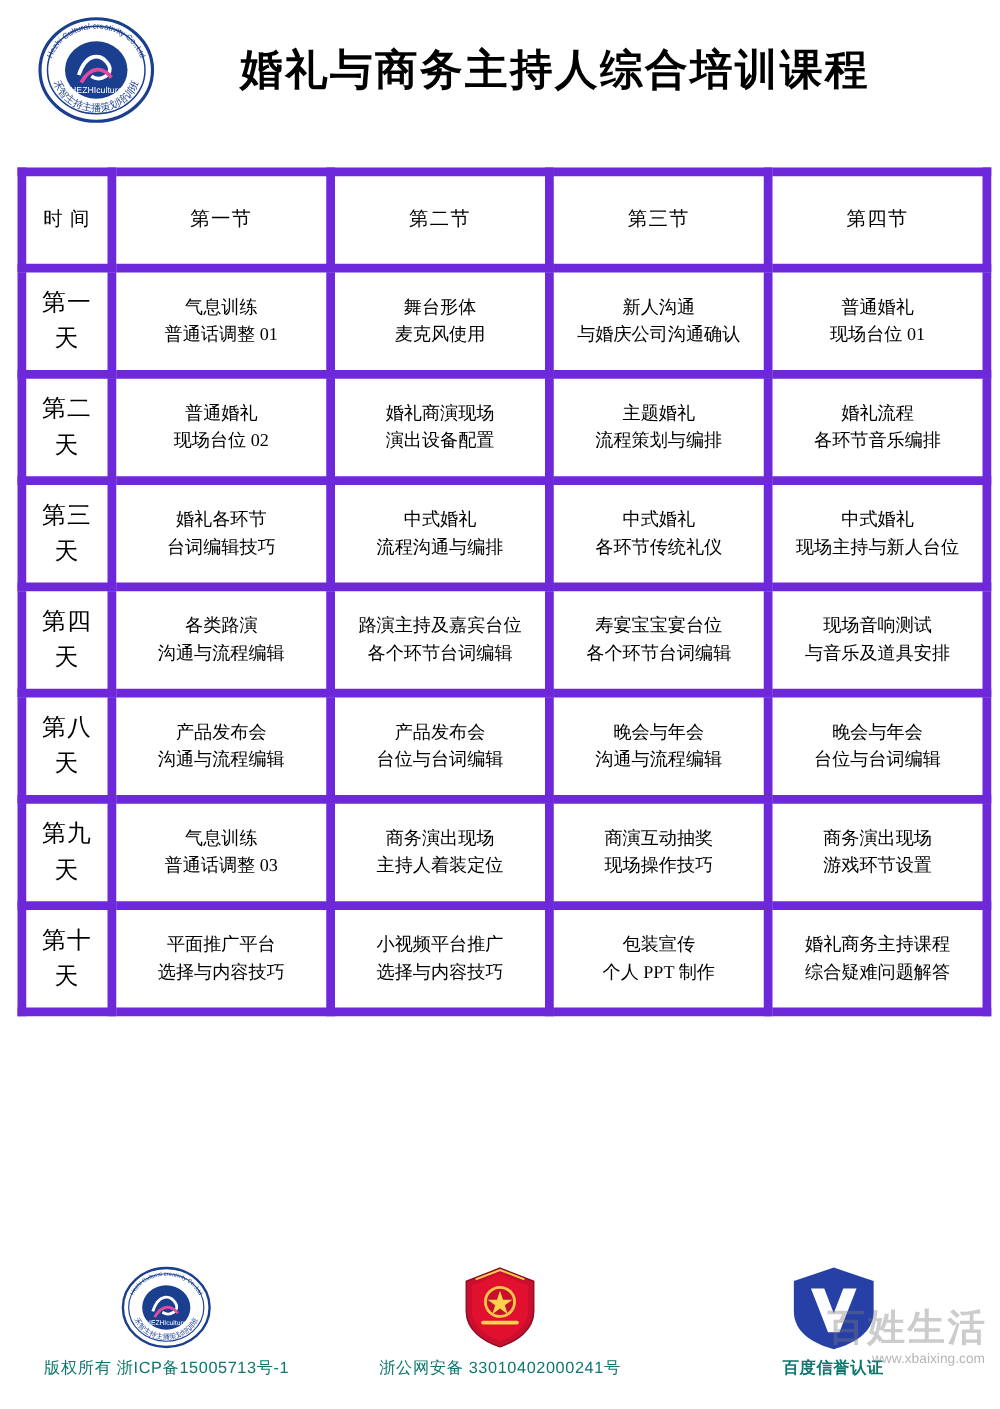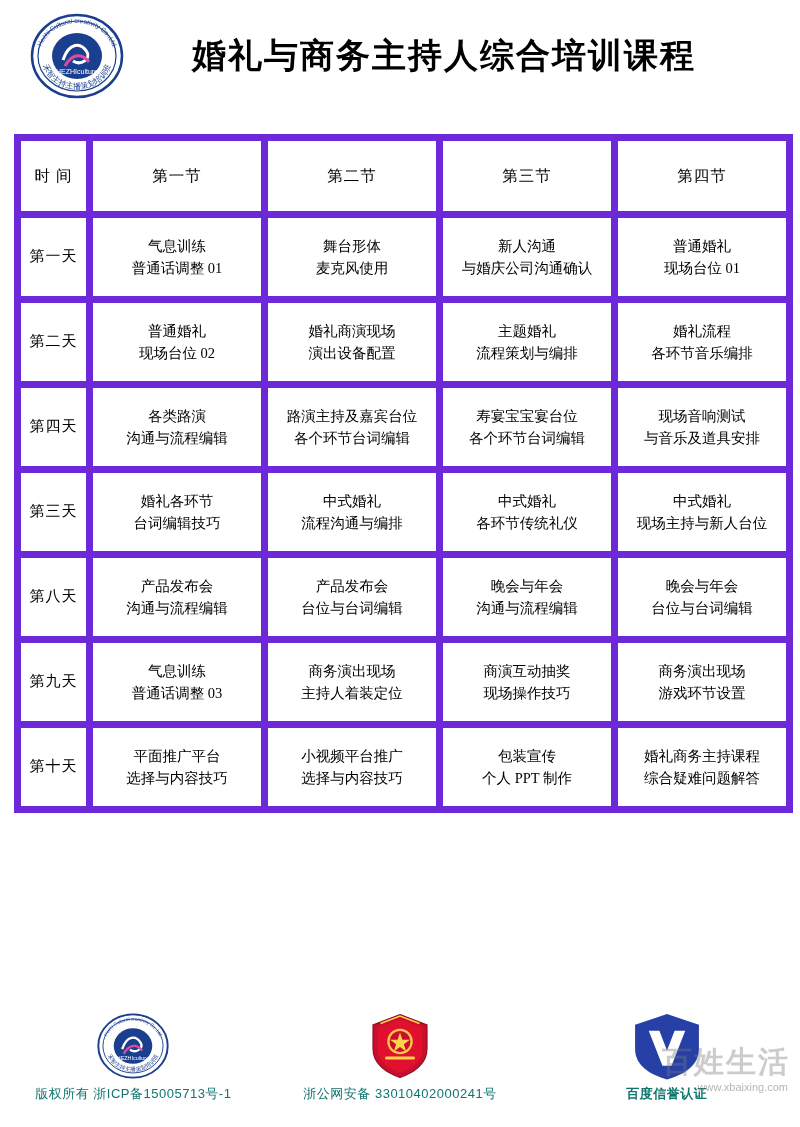--- a/index.html
+++ b/index.html
@@ -72,21 +72,21 @@
     line-height: 1.55;
     padding: 7px 3px;
     font-family: "Liberation Serif", "DejaVu Serif", serif;
   }
   table.schedule tr.head td {
     height: 56px;
     font-size: 15.5px;
     letter-spacing: 1px;
   }
   table.schedule td.daycell {
-    font-size: 15px;
+    font-size: 19px;
     letter-spacing: 1px;
   }
   table.schedule tr.body-row td {
     height: 64px;
   }
   .cellline { display: block; white-space: nowrap; }
   col.c0 { width: 72px; }
   col.c1 { width: 175px; }
   col.c2 { width: 175px; }
   col.c3 { width: 175px; }
@@ -231,55 +231,55 @@
             <td>
               <span class="cellline">主题婚礼</span>
               <span class="cellline">流程策划与编排</span>
             </td>
             <td>
               <span class="cellline">婚礼流程</span>
               <span class="cellline">各环节音乐编排</span>
             </td>
           </tr>
           <tr class="body-row">
+            <td class="daycell">第三天</td>
+            <td>
+              <span class="cellline">婚礼各环节</span>
+              <span class="cellline">台词编辑技巧</span>
+            </td>
+            <td>
+              <span class="cellline">中式婚礼</span>
+              <span class="cellline">流程沟通与编排</span>
+            </td>
+            <td>
+              <span class="cellline">中式婚礼</span>
+              <span class="cellline">各环节传统礼仪</span>
+            </td>
+            <td>
+              <span class="cellline">中式婚礼</span>
+              <span class="cellline">现场主持与新人台位</span>
+            </td>
+          </tr>
+          <tr class="body-row">
             <td class="daycell">第四天</td>
             <td>
               <span class="cellline">各类路演</span>
               <span class="cellline">沟通与流程编辑</span>
             </td>
             <td>
               <span class="cellline">路演主持及嘉宾台位</span>
               <span class="cellline">各个环节台词编辑</span>
             </td>
             <td>
               <span class="cellline">寿宴宝宝宴台位</span>
               <span class="cellline">各个环节台词编辑</span>
             </td>
             <td>
               <span class="cellline">现场音响测试</span>
               <span class="cellline">与音乐及道具安排</span>
-            </td>
-          </tr>
-          <tr class="body-row">
-            <td class="daycell">第三天</td>
-            <td>
-              <span class="cellline">婚礼各环节</span>
-              <span class="cellline">台词编辑技巧</span>
-            </td>
-            <td>
-              <span class="cellline">中式婚礼</span>
-              <span class="cellline">流程沟通与编排</span>
-            </td>
-            <td>
-              <span class="cellline">中式婚礼</span>
-              <span class="cellline">各环节传统礼仪</span>
-            </td>
-            <td>
-              <span class="cellline">中式婚礼</span>
-              <span class="cellline">现场主持与新人台位</span>
             </td>
           </tr>
           <tr class="body-row">
             <td class="daycell">第八天</td>
             <td>
               <span class="cellline">产品发布会</span>
               <span class="cellline">沟通与流程编辑</span>
             </td>
             <td>
               <span class="cellline">产品发布会</span>

